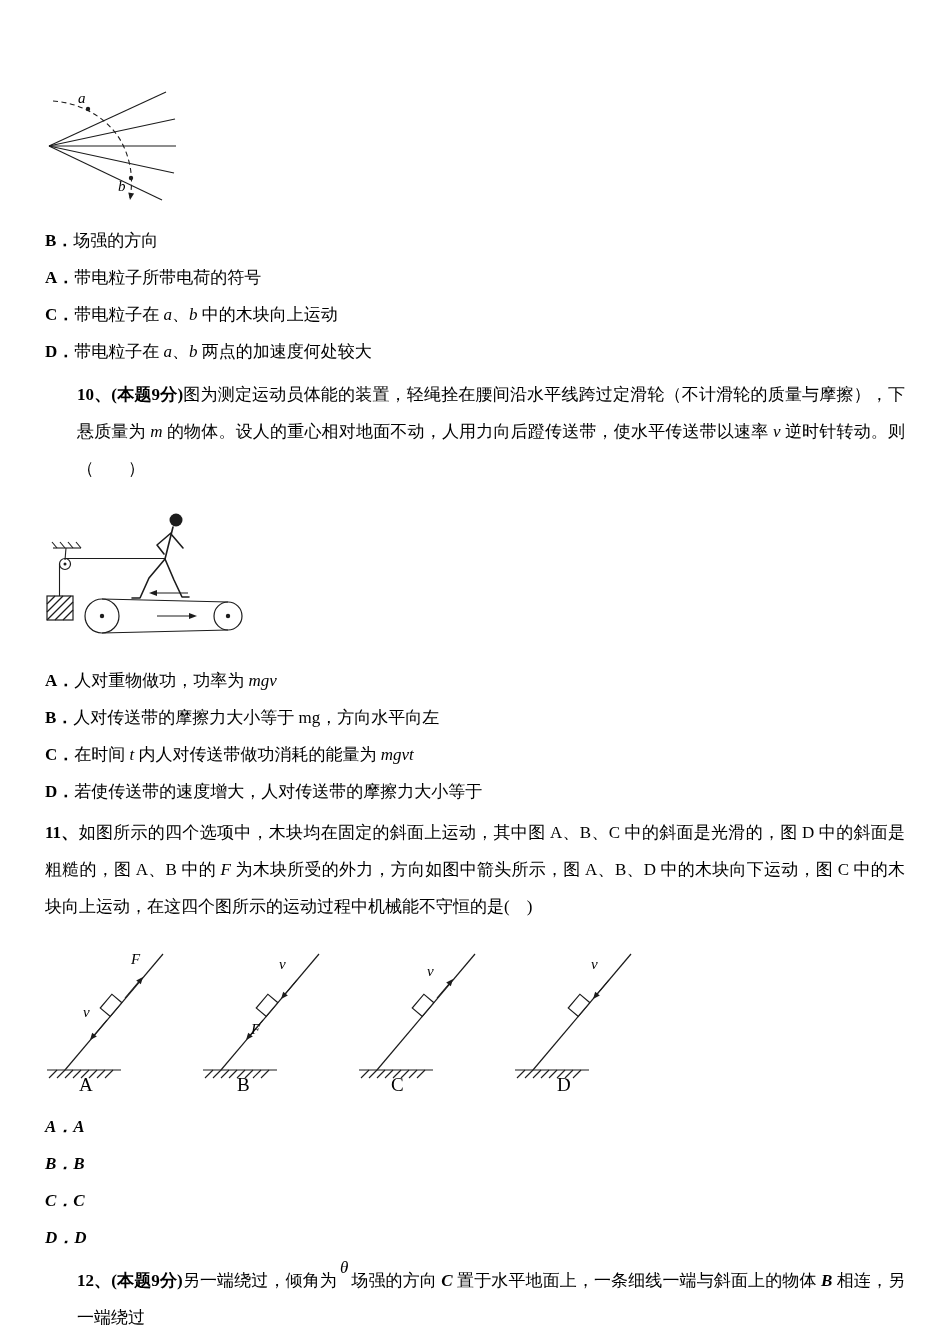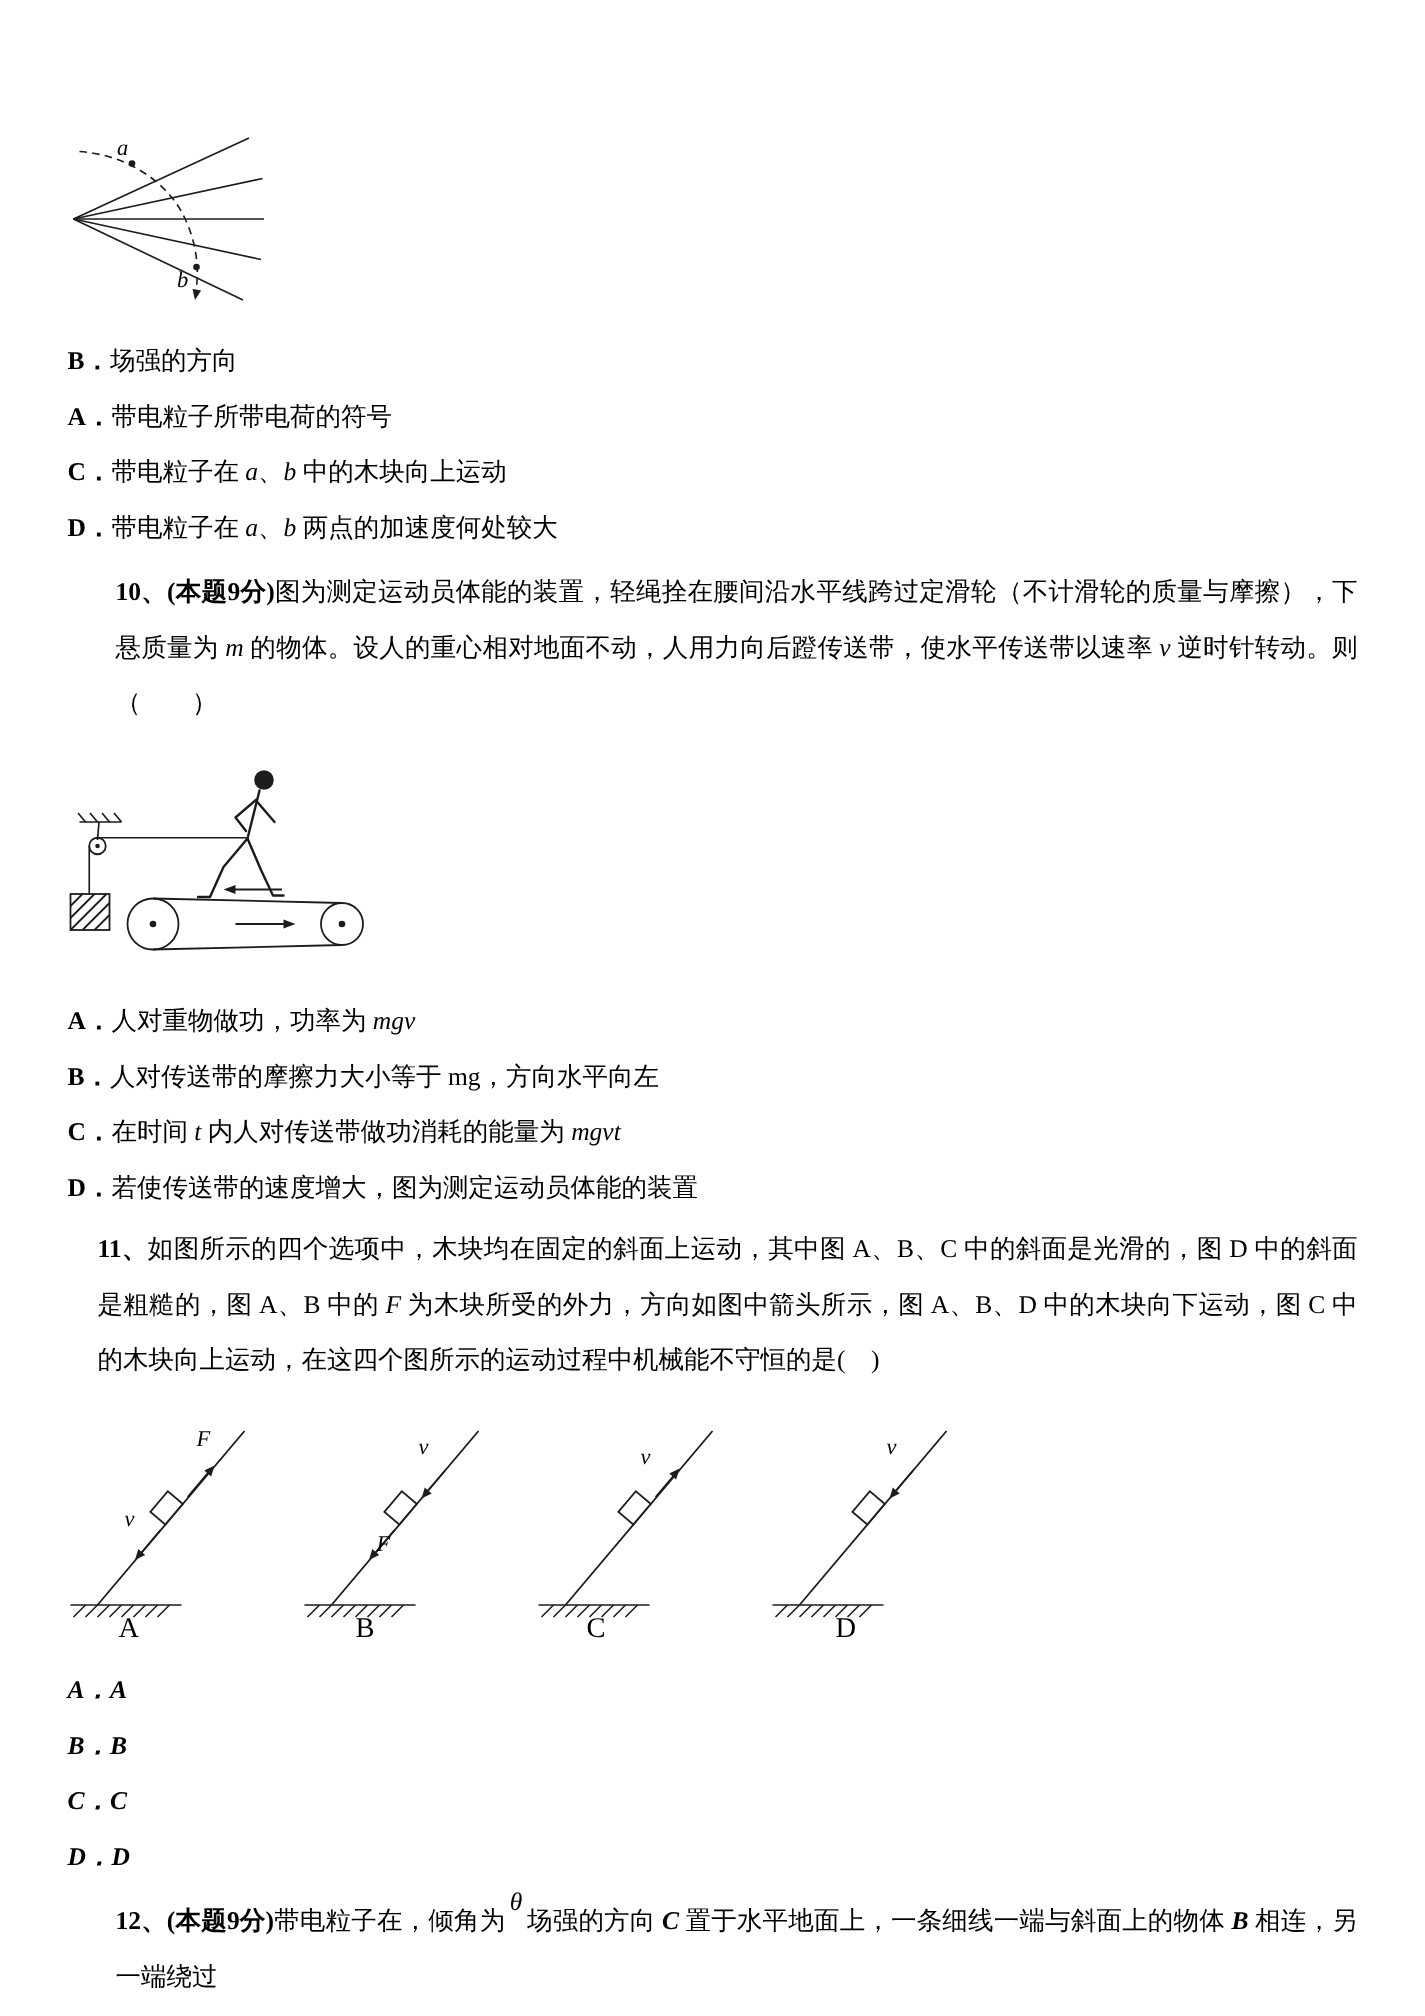--- a/index.html
+++ b/index.html
@@ -16,21 +16,21 @@
   .para{text-align:justify;line-height:37px;}
   .opt-row{line-height:37px;}
   .opt-label{font-weight:bold;}
   svg{display:block;}
   .svglabel{font-style:italic;font-size:15px;font-family:"Liberation Serif",serif;fill:#000;}
   .capt{font-size:19px;font-family:"Liberation Serif",serif;fill:#000;}
   .fig1{margin-bottom:16px;}
   .fig2{margin-top:6px;margin-bottom:16px;}
   .figrow{display:flex;gap:18px;margin-top:4px;}
   .mt6{margin-top:6px;margin-left:32px;}
-  .mt4{margin-top:4px;margin-left:20px;}
+  .mt4{margin-top:4px;}
   .mt14{margin-top:14px;font-style:italic;}
 </style>
 </head>
 <body>
 
 <div class="page">
 
   <svg class="fig1" width="132" height="116" viewBox="0 0 132 116">
     <g stroke="#1c1c1c" stroke-width="1.1" fill="none">
       <line x1="4" y1="56" x2="121" y2="2"></line>
@@ -100,21 +100,21 @@
       <polygon points="104,89 112,86 112,92" fill="#1c1c1c" stroke="none"></polygon>
       <line x1="112" y1="112" x2="148" y2="112"></line>
       <polygon points="152,112 144,109 144,115" fill="#1c1c1c" stroke="none"></polygon>
     </g>
   </svg>
 
   <div>
     <div class="opt-row"><span class="opt-label">A．</span><span><span>人对重物做功，功率为 </span><span class="it">mgv</span></span></div>
     <div class="opt-row"><span class="opt-label">B．</span><span><span>人对传送带的摩擦力大小等于 mg，方向水平向左</span></span></div>
     <div class="opt-row"><span class="opt-label">C．</span><span><span>在时间 </span><span class="it">t</span><span> 内人对传送带做功消耗的能量为 </span><span class="it">mgvt</span></span></div>
-    <div class="opt-row"><span class="opt-label">D．</span><span><span>若使传送带的速度增大，图为测定运动员体能的装置</span></span></div>
+    <div class="opt-row"><span class="opt-label">D．</span><span><span>若使传送带的速度增大，人对传送带的摩擦力大小等于</span></span></div>
   </div>
 
   <p class="para mt4"><span class="bd">11、</span><span>如图所示的四个选项中，木块均在固定的斜面上运动，其中图 A、B、C 中的斜面是光滑的，图 D 中的斜面是粗糙的，图 A、B 中的 </span><span class="it">F</span><span> 为木块所受的外力，方向如图中箭头所示，图 A、B、D 中的木块向下运动，图 C 中的木块向上运动，在这四个图所示的运动过程中机械能不守恒的是(　)</span></p>
 
   <div class="figrow">
 
     <svg width="138" height="152" viewBox="0 0 138 152">
       <g stroke="#1c1c1c" stroke-width="1.1" fill="none">
         <line x1="2" y1="128" x2="76" y2="128"></line>
         <line x1="4" y1="136" x2="12" y2="128"></line>
@@ -222,15 +222,15 @@
 
   </div>
 
   <div class="mt14">
     <div class="opt-row"><span class="opt-label">A．</span><span><span class="bd">A</span></span></div>
     <div class="opt-row"><span class="opt-label">B．</span><span><span class="bd">B</span></span></div>
     <div class="opt-row"><span class="opt-label">C．</span><span><span class="bd">C</span></span></div>
     <div class="opt-row"><span class="opt-label">D．</span><span><span class="bd">D</span></span></div>
   </div>
 
-  <p class="para mt6"><span class="bd">12、(本题9分)</span><span>带电粒子在，倾角为</span><span class="it raised">θ</span><span>场强的方向 </span><span class="it bd">C</span><span> 置于水平地面上，一条细线一端与斜面上的物体 </span><span class="it bd">B</span><span> 相连，另一端绕过</span></p>
+  <p class="para mt6"><span class="bd">12、(本题9分)</span><span>另一端绕过，倾角为</span><span class="it raised">θ</span><span>场强的方向 </span><span class="it bd">C</span><span> 置于水平地面上，一条细线一端与斜面上的物体 </span><span class="it bd">B</span><span> 相连，另一端绕过</span></p>
 
 </div>
 
 </body></html>

